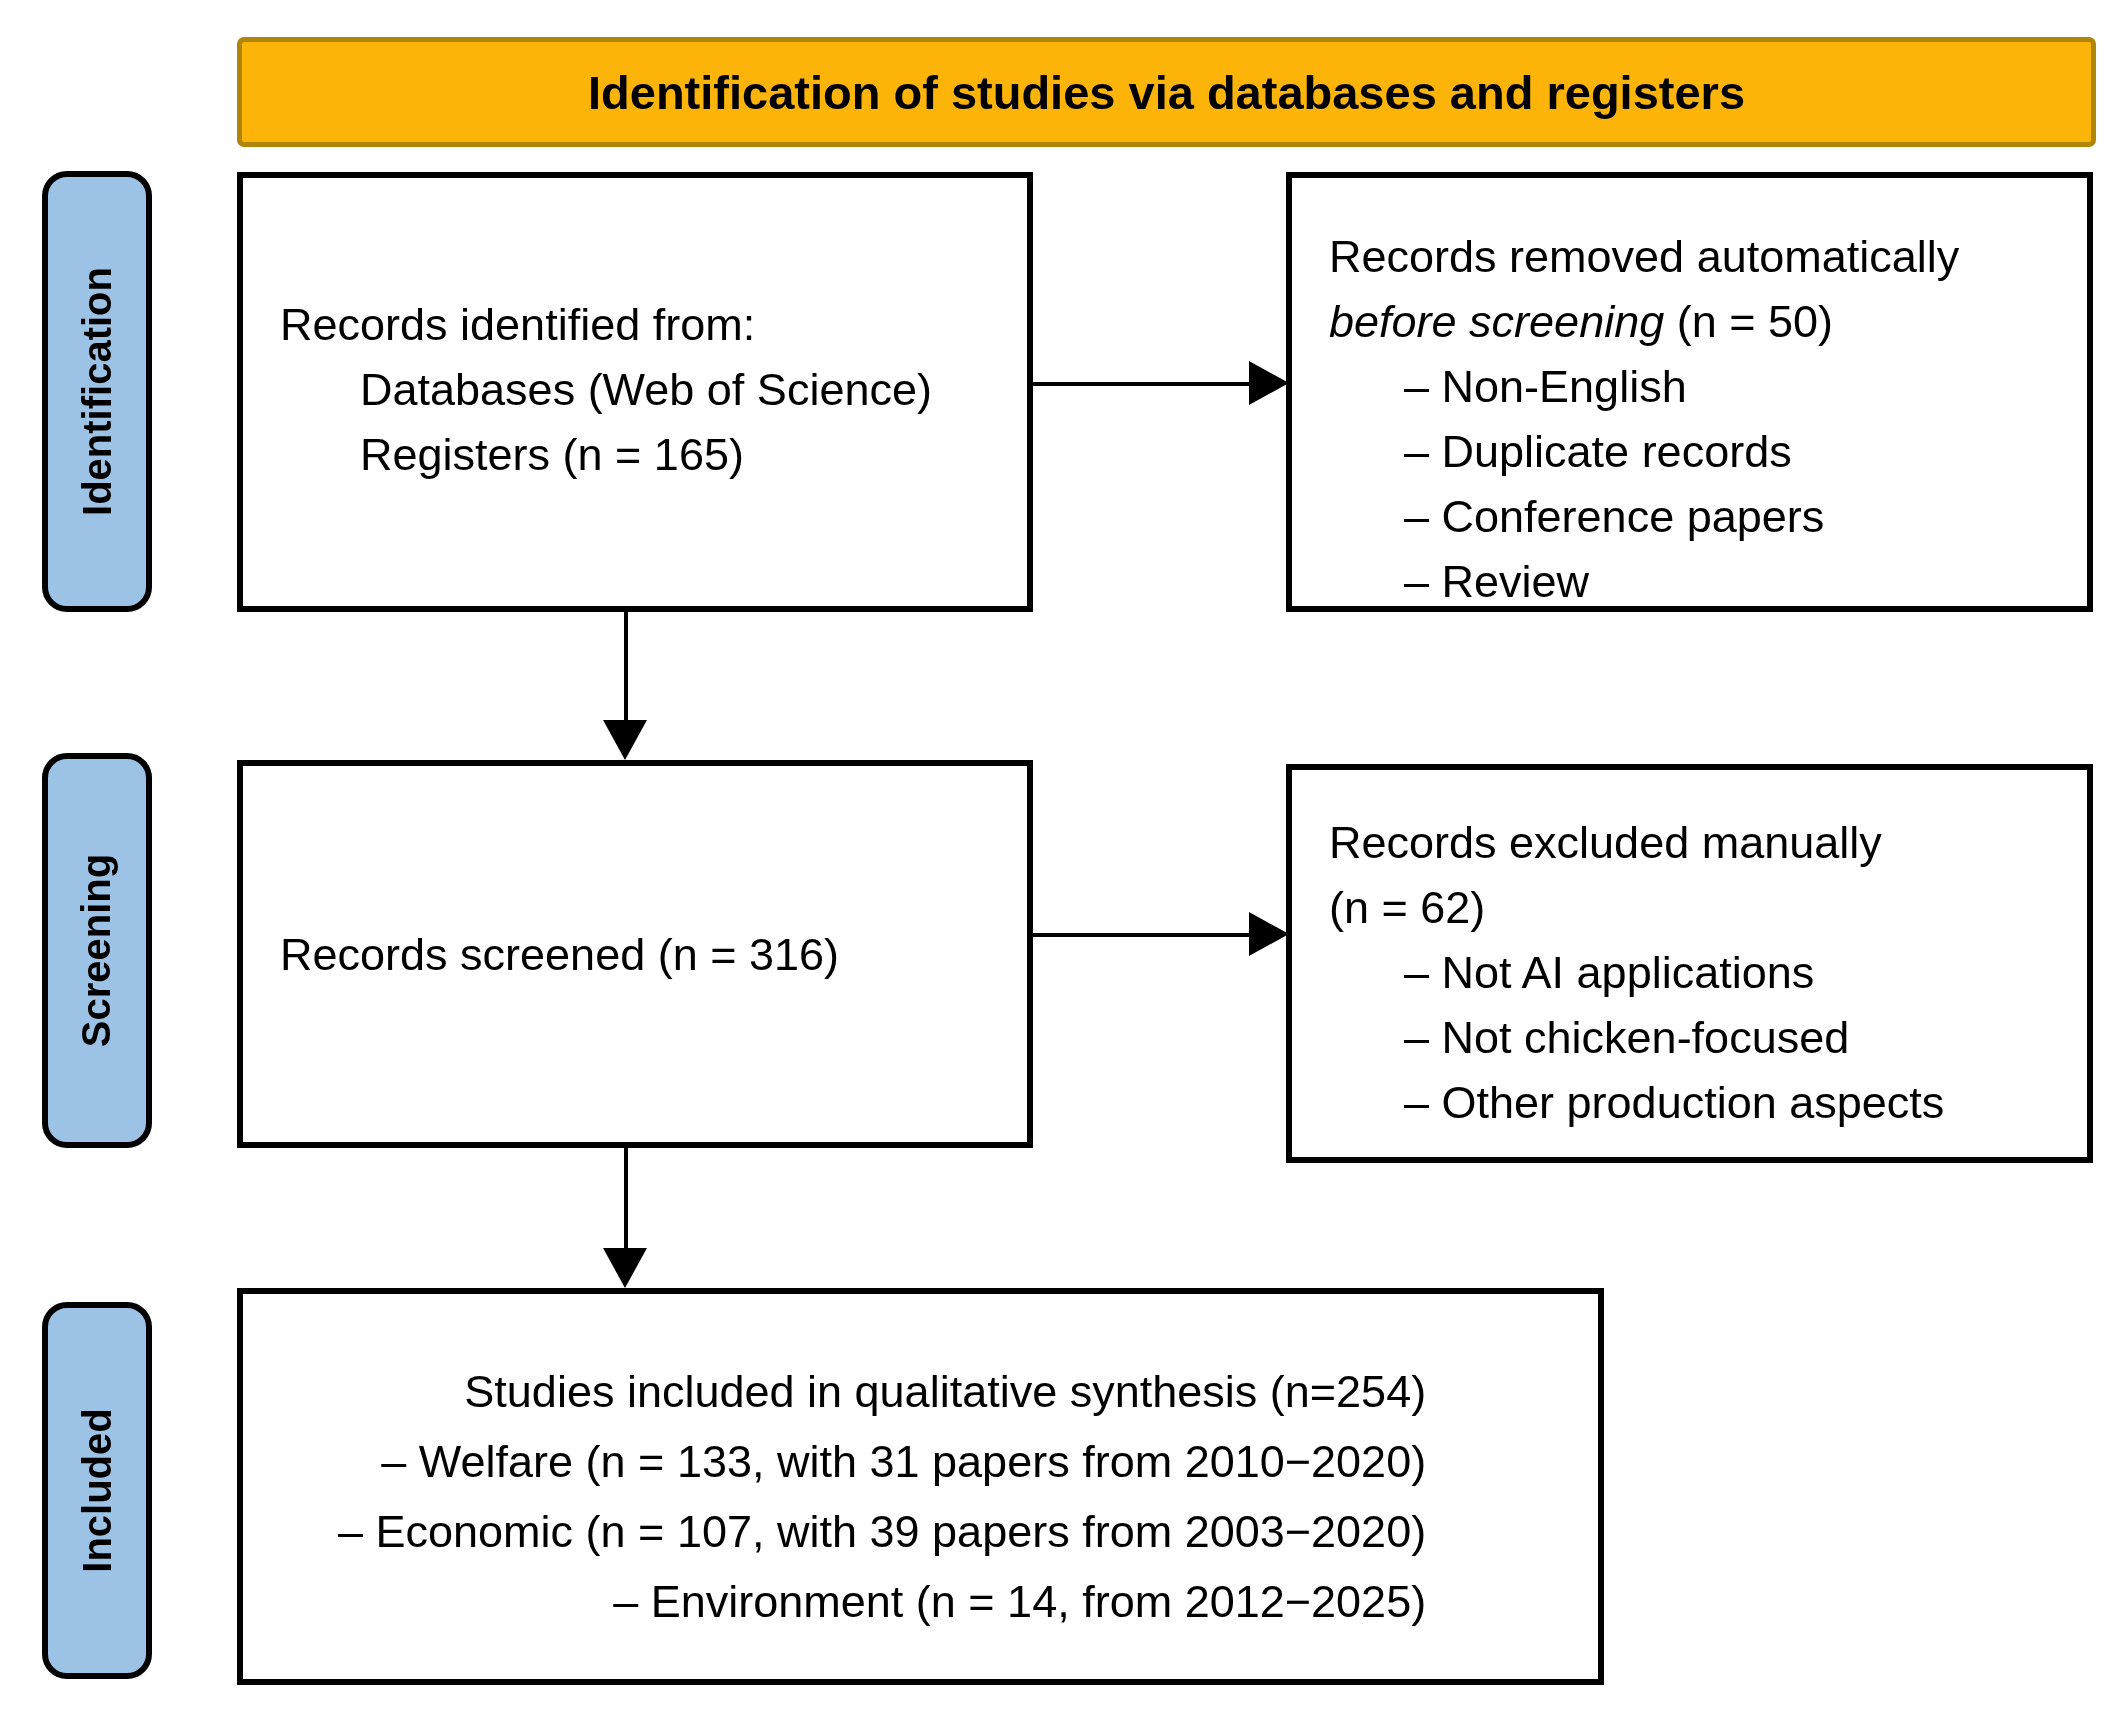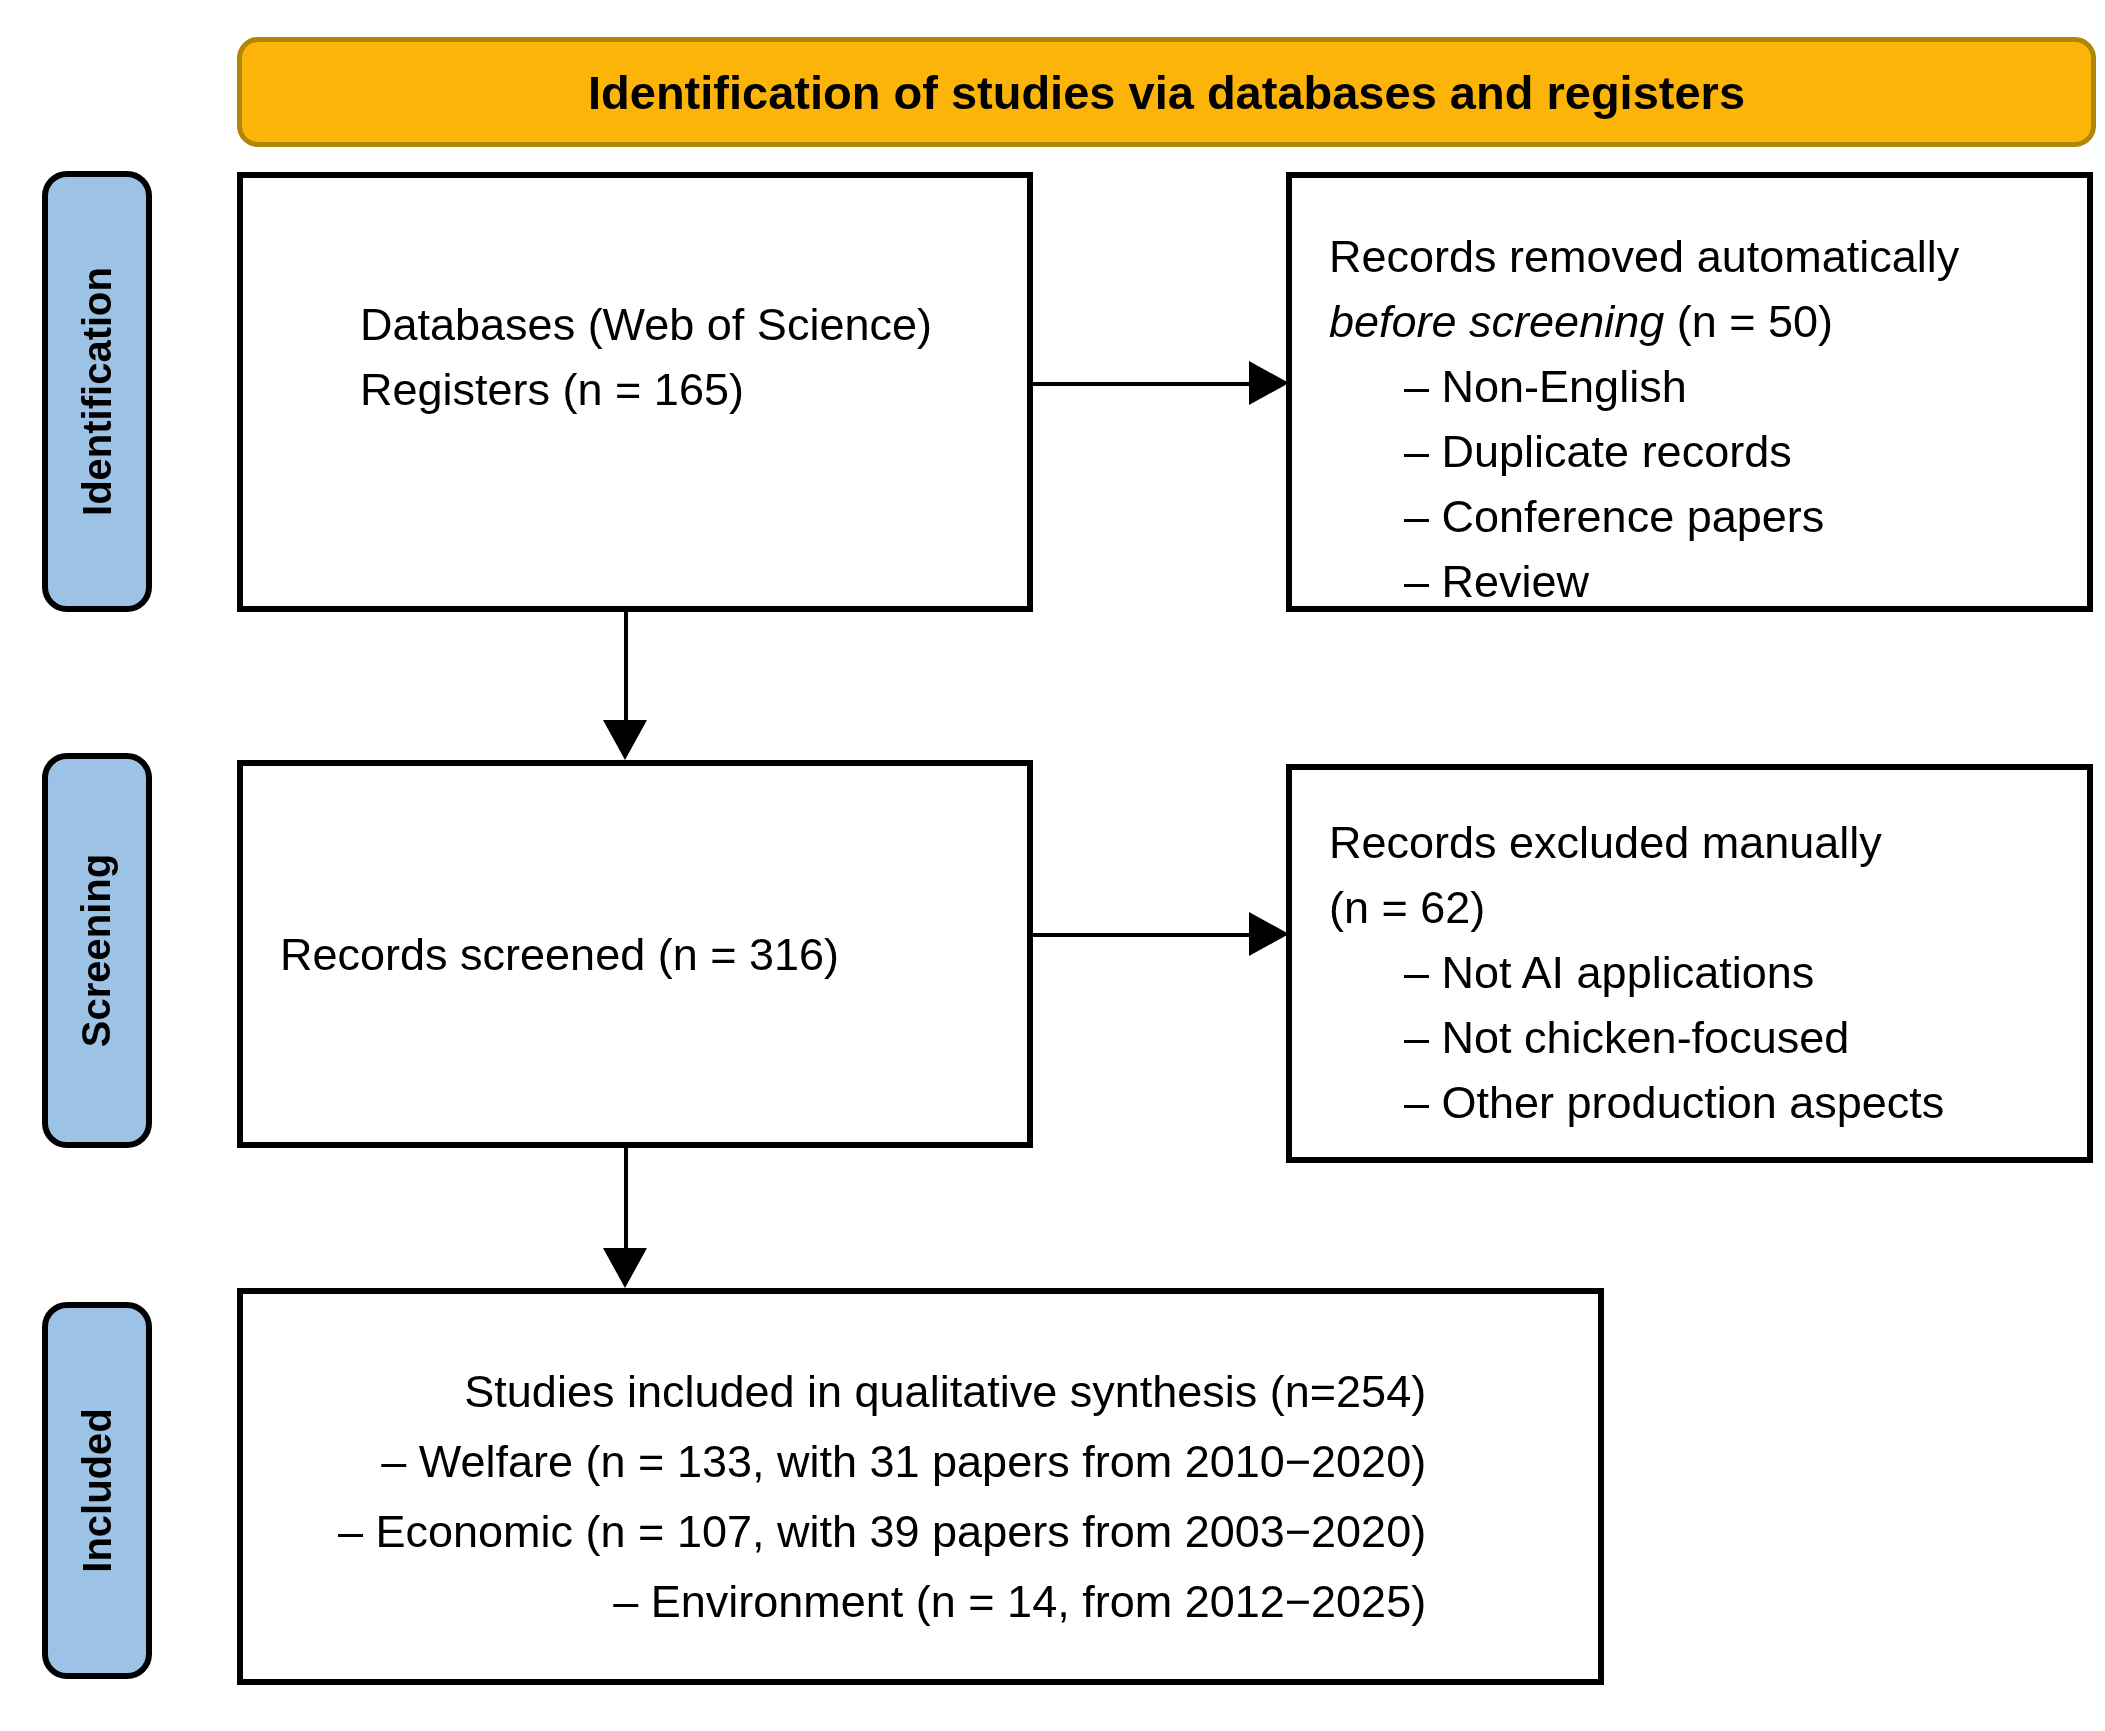--- a/index.html
+++ b/index.html
@@ -17,21 +17,21 @@
     overflow: hidden;
   }
   .abs { position: absolute; }
 
   
   .banner {
     left: 237px; top: 37px;
     width: 1859px; height: 110px;
     background: #FCB408;
     border: 5px solid #B08609;
-    border-radius: 21px;
+    border-radius: 7px;
     box-sizing: border-box;
     display: flex;
     align-items: center;
     justify-content: center;
     font-size: 47px;
     font-weight: bold;
   }
 
   
   .stage-tab {
@@ -123,20 +123,21 @@
   </div>
   <div class="abs stage-tab" id="tab-screening">
     <span class="rot">Screening</span>
   </div>
   <div class="abs stage-tab" id="tab-included">
     <span class="rot">Included</span>
   </div>
 
   <div class="abs flow-box" id="box-identified"></div>
   <div class="abs txt" id="txt-identified">
+    <div>Records identified from:</div>
     <div class="indent-src">Databases (Web of Science)</div>
     <div class="indent-src">Registers (n = 165)</div>
   </div>
 
   <div class="abs flow-box" id="box-removed"></div>
   <div class="abs txt" id="txt-removed">
     <div>Records removed automatically</div>
     <div><span class="italic">before screening</span><span> (n = 50)</span></div>
     <div class="indent-bullet">– Non-English</div>
     <div class="indent-bullet">– Duplicate records</div>

